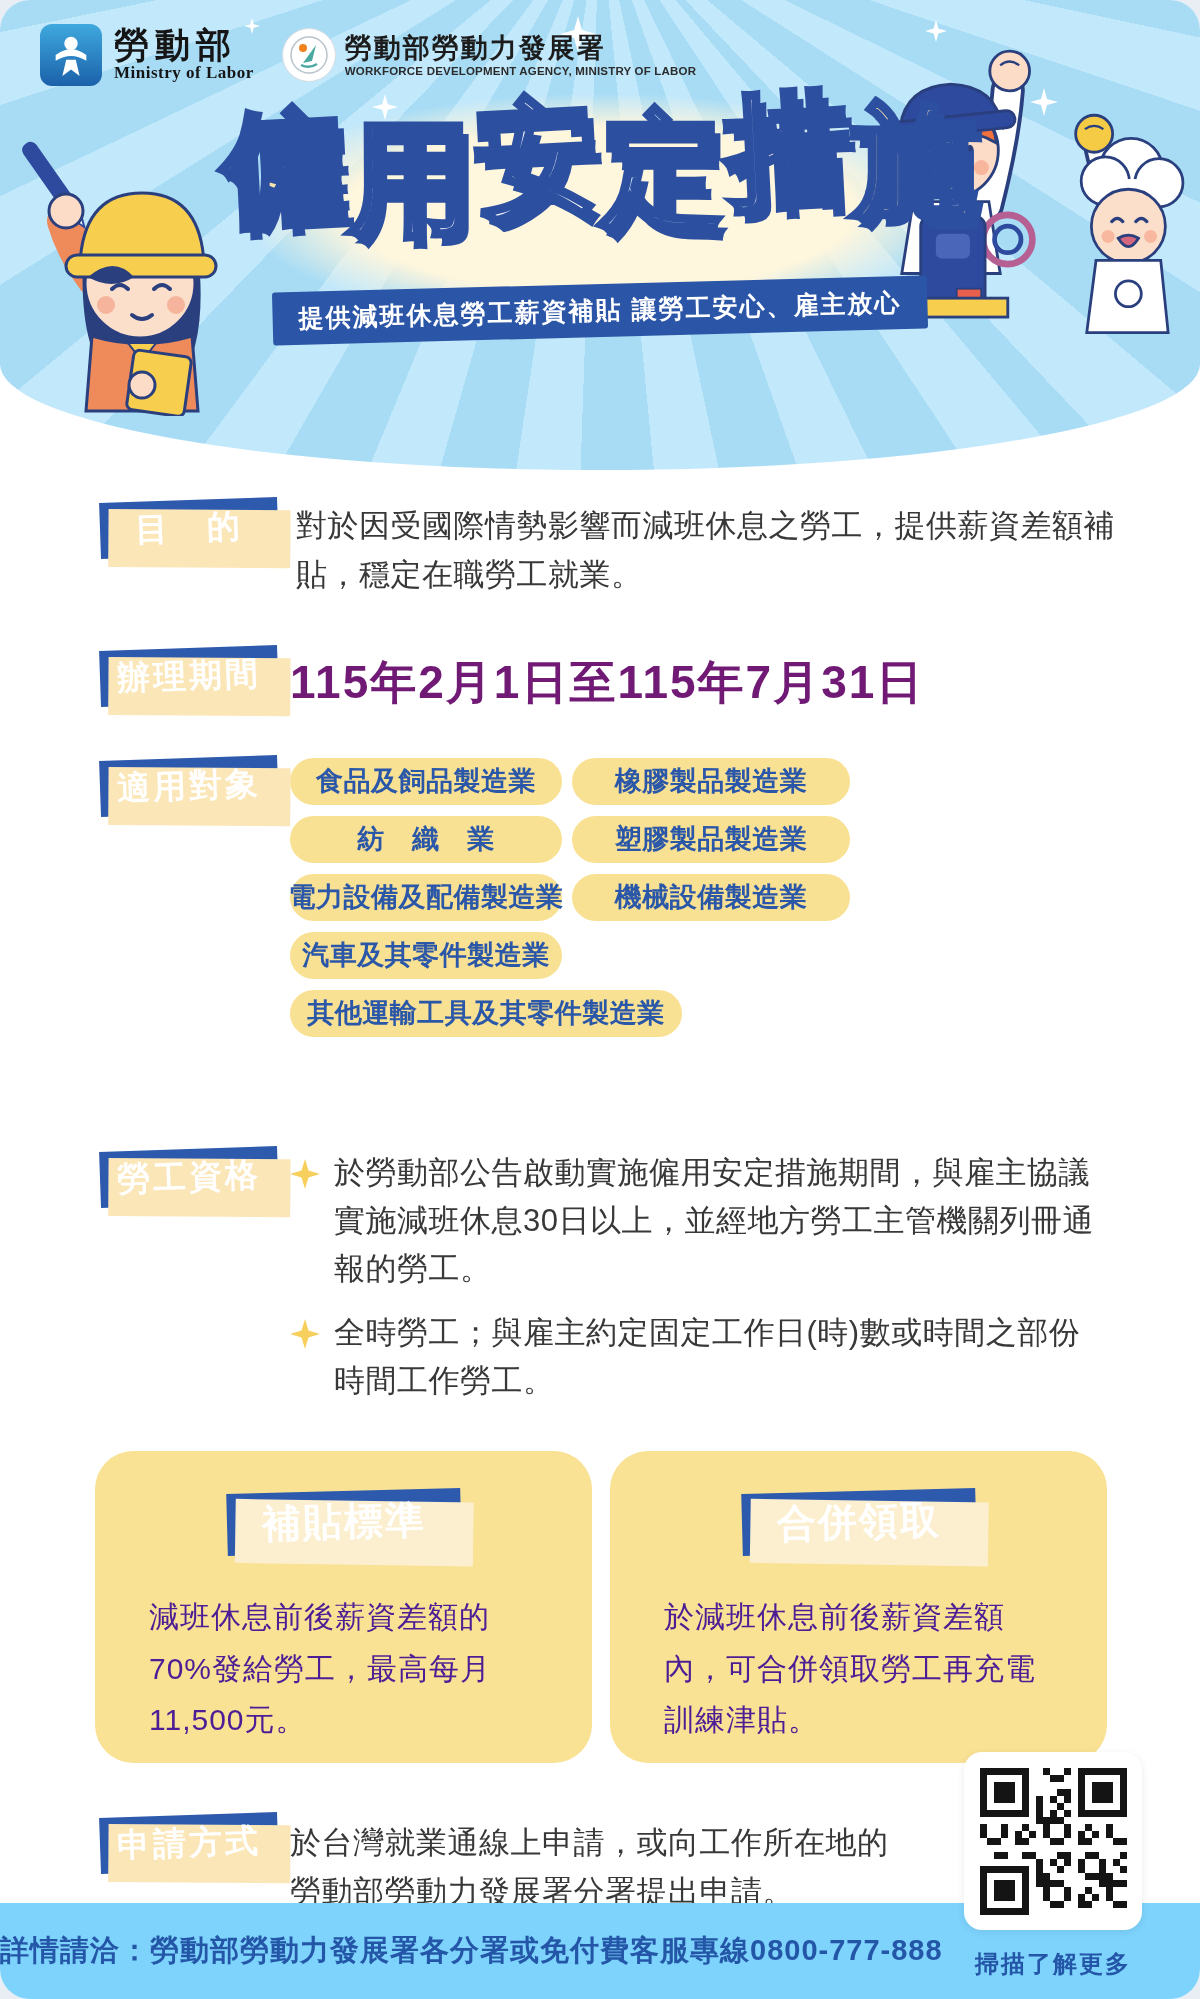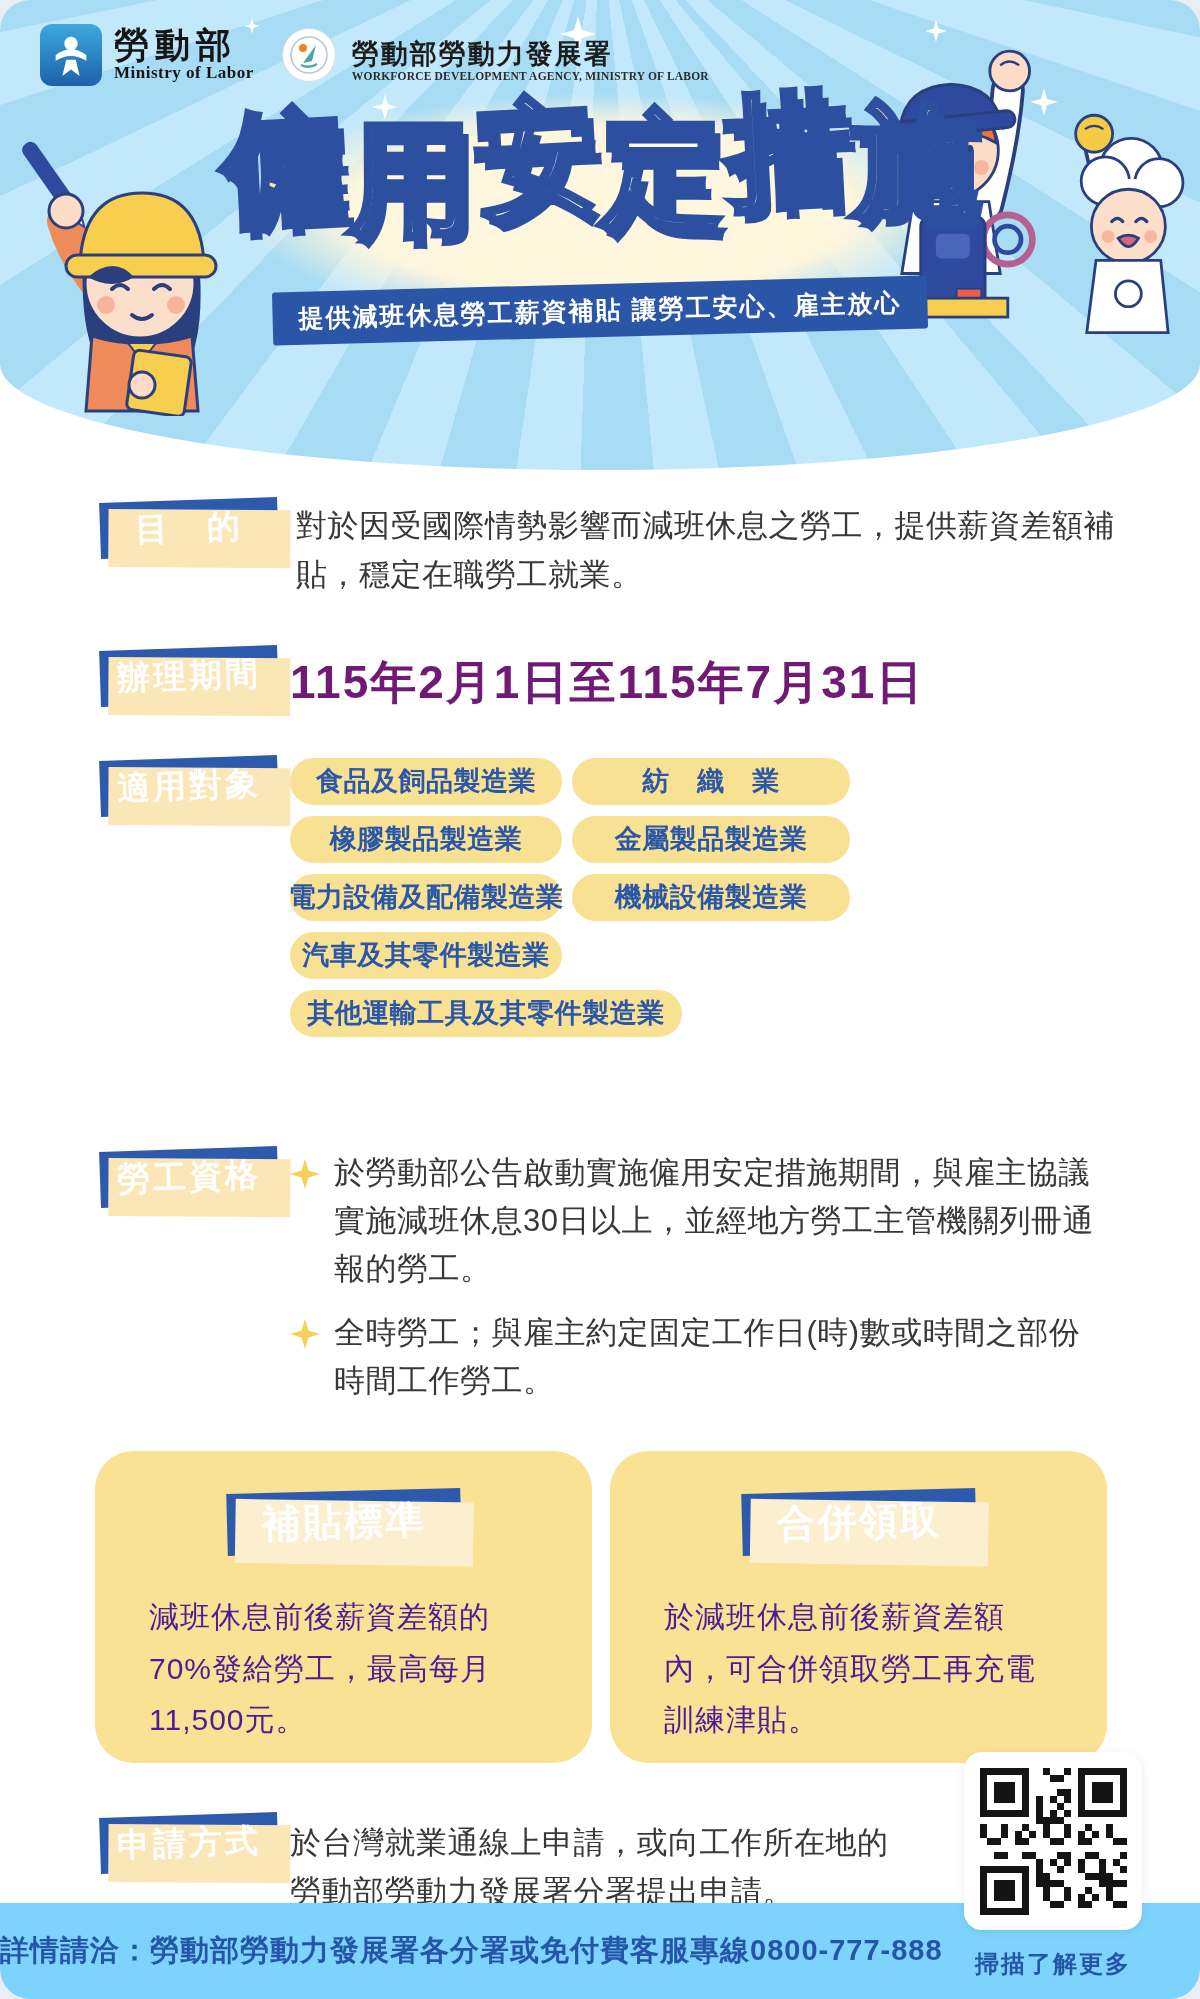--- a/index.html
+++ b/index.html
@@ -24,21 +24,21 @@
     position:absolute;left:140px;top:60px;width:920px;height:300px;
     background:radial-gradient(closest-side,#fef6dd 0%,#fef6dd 55%,rgba(254,246,221,0) 78%);
     border-radius:50%;
   }
   .sparkle{position:absolute;}
   .logo-row{position:absolute;top:24px;left:40px;display:flex;align-items:center;gap:28px;z-index:6;}
   .mol-logo{display:flex;align-items:center;gap:12px;}
   .mol-icon{width:62px;height:62px;border-radius:12px;background:linear-gradient(180deg,#3fa9de 0%,#1b61aa 100%);display:flex;align-items:center;justify-content:center;}
   .mol-text .cn{font-size:35px;font-weight:900;color:#151515;letter-spacing:6px;line-height:1.05;}
   .mol-text .en{font-family:"Liberation Serif","DejaVu Serif",serif;font-size:17px;font-weight:700;color:#151515;letter-spacing:.5px;}
-  .wda-logo{display:flex;align-items:flex-end;gap:16px;font-family:Liberation Serif, serif;}
+  .wda-logo{display:flex;align-items:center;gap:9px;}
   .wda-icon{width:52px;height:52px;border-radius:50%;background:#fff;border:1px solid #d7dde2;display:flex;align-items:center;justify-content:center;}
   .wda-text .cn{font-size:27px;font-weight:800;color:#1c1c1c;letter-spacing:2px;line-height:1.15;}
   .wda-text .en{font-size:11.5px;font-weight:700;color:#2b2b2b;letter-spacing:.2px;}
   .hero-title{
     position:absolute;left:0;right:0;top:98px;text-align:center;
     font-size:124px;font-weight:900;letter-spacing:2px;line-height:1;
     transform:rotate(-2deg);z-index:4;white-space:nowrap;
   }
   .hero-title .tchar{display:inline-block;-webkit-text-stroke:5px #2c4f9f;text-shadow:8px 10px 0 #2c4f9f;}
   .hero-title .t0{transform:translateY(-4px) rotate(-1deg);}
@@ -277,23 +277,23 @@
       </div>
       <div class="period-date">115年2月1日至115年7月31日</div>
     </div>
 
     <div class="srow s-targets">
       <div class="label-col">
         <div class="tag">適用對象</div>
       </div>
       <div class="pill-grid">
         <div class="pill">食品及飼品製造業</div>
+        <div class="pill">橡膠製品製造業</div>
         <div class="pill">紡　織　業</div>
-        <div class="pill">橡膠製品製造業</div>
-        <div class="pill">金屬製品製造業</div>
+        <div class="pill">塑膠製品製造業</div>
         <div class="pill">電力設備及配備製造業</div>
         <div class="pill">機械設備製造業</div>
         <div class="pill">汽車及其零件製造業</div>
         <div class="pill pill-wide">其他運輸工具及其零件製造業</div>
       </div>
     </div>
 
     <div class="srow s-elig">
       <div class="label-col">
         <div class="tag">勞工資格</div>

